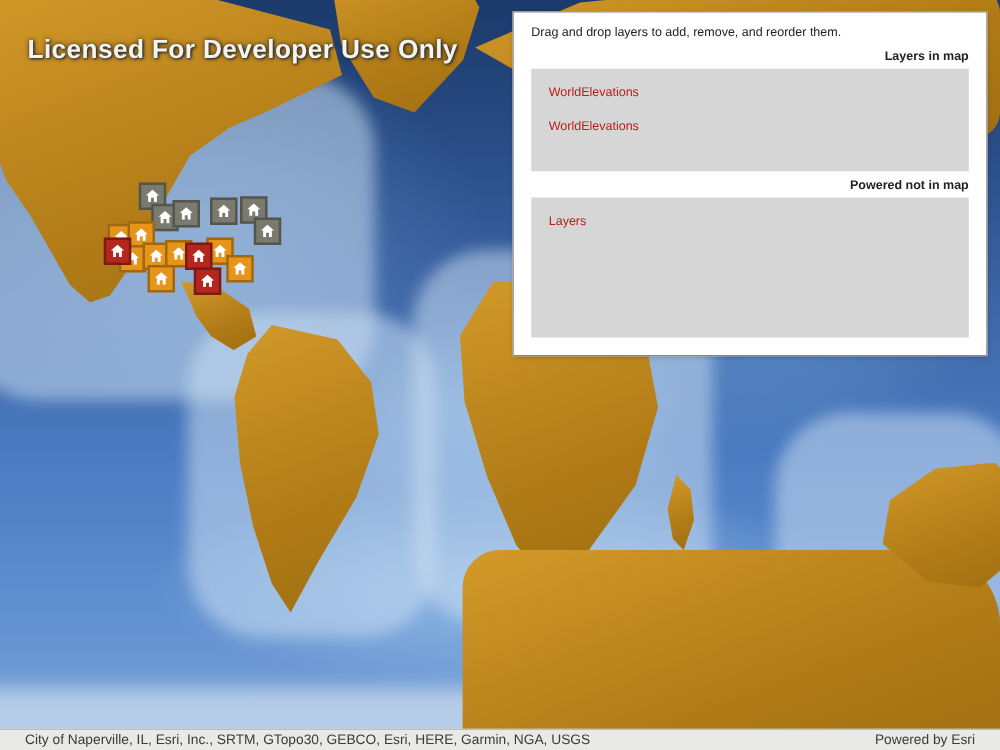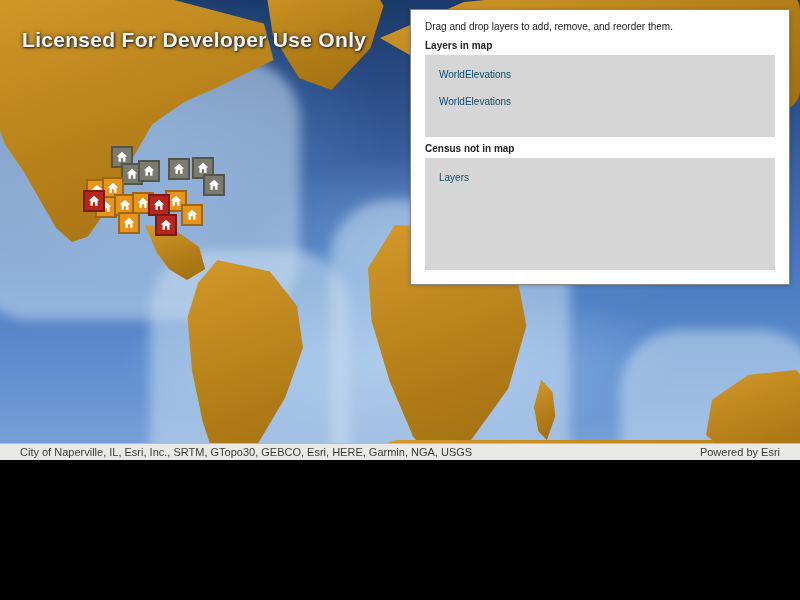--- a/index.html
+++ b/index.html
@@ -7,21 +7,21 @@
     padding: 0;
     width: 800px;
     height: 600px;
     overflow: hidden;
     font-family: "Segoe UI", Arial, sans-serif;
     background: #000;
   }
   .map-viewport {
     position: relative;
     width: 800px;
-    height: 460px;
+    height: 600px;
     background: linear-gradient(180deg, #1b3a6b 0%, #2a4d87 20%, #3d65a5 40%, #4a7ac0 60%, #5f8fd0 80%, #7ba3d8 100%);
     overflow: hidden;
   }
   
   .ocean {
     position: absolute;
     inset: 0;
     background:
       radial-gradient(ellipse 220px 140px at 50% 55%, rgba(120,170,220,0.45), transparent 70%),
       radial-gradient(ellipse 300px 200px at 20% 30%, rgba(90,140,200,0.35), transparent 75%),
@@ -126,34 +126,34 @@
     background: #ffffff;
     border: 1px solid #888;
     box-shadow: 0 1px 4px rgba(0,0,0,0.2);
     padding: 10px 14px 14px 14px;
     box-sizing: border-box;
     font-size: 10px;
     color: #222;
   }
   .panel .instructions { margin-bottom: 6px; line-height: 1.35; }
   .panel .section-title {
-    text-align: left;
+    text-align: right;
     font-weight: 700;
     margin: 2px 0 4px 0;
   }
   .layer-list {
     background: #d6d6d6;
     min-height: 70px;
     padding: 6px 0 6px 0;
   }
   .layer-list.tall { min-height: 100px; }
   .layer-item {
     padding: 8px 14px;
     cursor: grab;
-    color: #0c4a6e;
+    color: #b91c1c;
   }
   .gap { height: 4px; }
 
   
   .attribution {
     position: absolute;
     left: 0;
     bottom: 0;
     width: 100%;
     height: 17px;
@@ -287,21 +287,21 @@
     <div class="instructions">Drag and drop layers to add, remove, and reorder them.</div>
 
     <div class="section-title">Layers in map</div>
     <div class="layer-list" id="layers-in">
         <div class="layer-item">WorldElevations</div>
         <div class="layer-item">WorldElevations</div>
       </div>
 
     <div class="gap"></div>
 
-    <div class="section-title">Census not in map</div>
+    <div class="section-title">Powered not in map</div>
     <div class="layer-list tall" id="layers-out">
         <div class="layer-item">Layers</div>
       </div>
   </div>
 
   <div class="attribution">
     <span>City of Naperville, IL, Esri, Inc., SRTM, GTopo30, GEBCO, Esri, HERE, Garmin, NGA, USGS</span>
     <span class="right">Powered by Esri</span>
   </div>
 </div>

